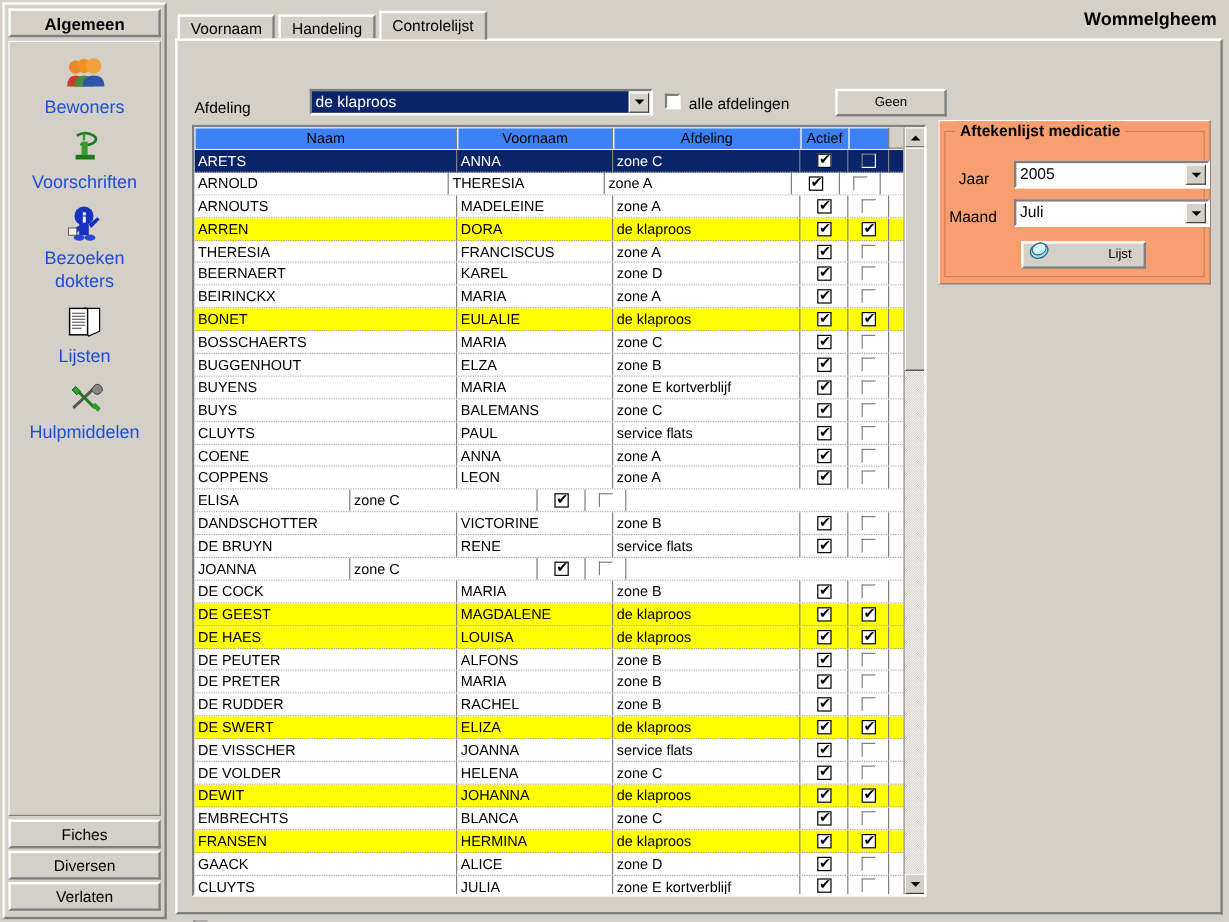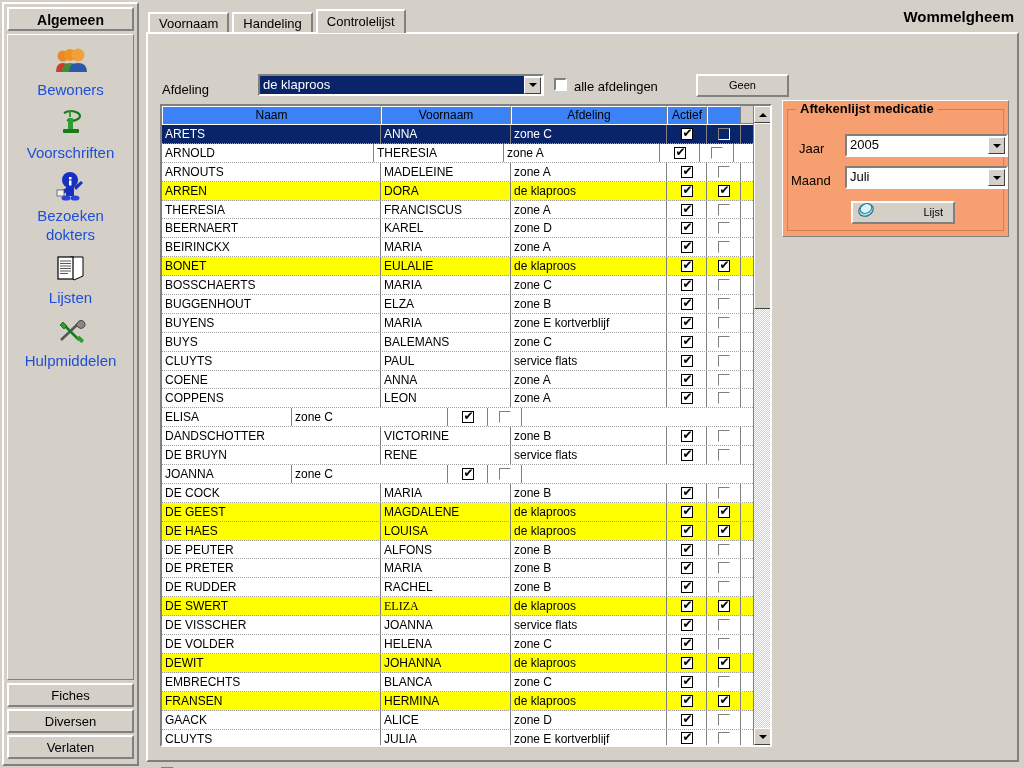--- a/index.html
+++ b/index.html
@@ -838,21 +838,21 @@
                 <div class="gchk boxed">
                   <span class="tick">✔</span>
                 </div>
               </div>
               <div class="gc ck" style="width: 34px;">
                 <div class="gchk"></div>
               </div>
             </div>
             <div class="grow hl">
               <div class="gc" style="width: 219px;">DE SWERT</div>
-              <div class="gc" style="width: 130px; font-family: Liberation Serif, serif;">ELIZA</div>
+              <div class="gc" style="width: 130px;">ELIZA</div>
               <div class="gc" style="width: 156px;">de klaproos</div>
               <div class="gc ck" style="width: 40px;">
                 <div class="gchk boxed">
                   <span class="tick">✔</span>
                 </div>
               </div>
               <div class="gc ck" style="width: 34px;">
                 <div class="gchk boxed">
                   <span class="tick">✔</span>
                 </div>

